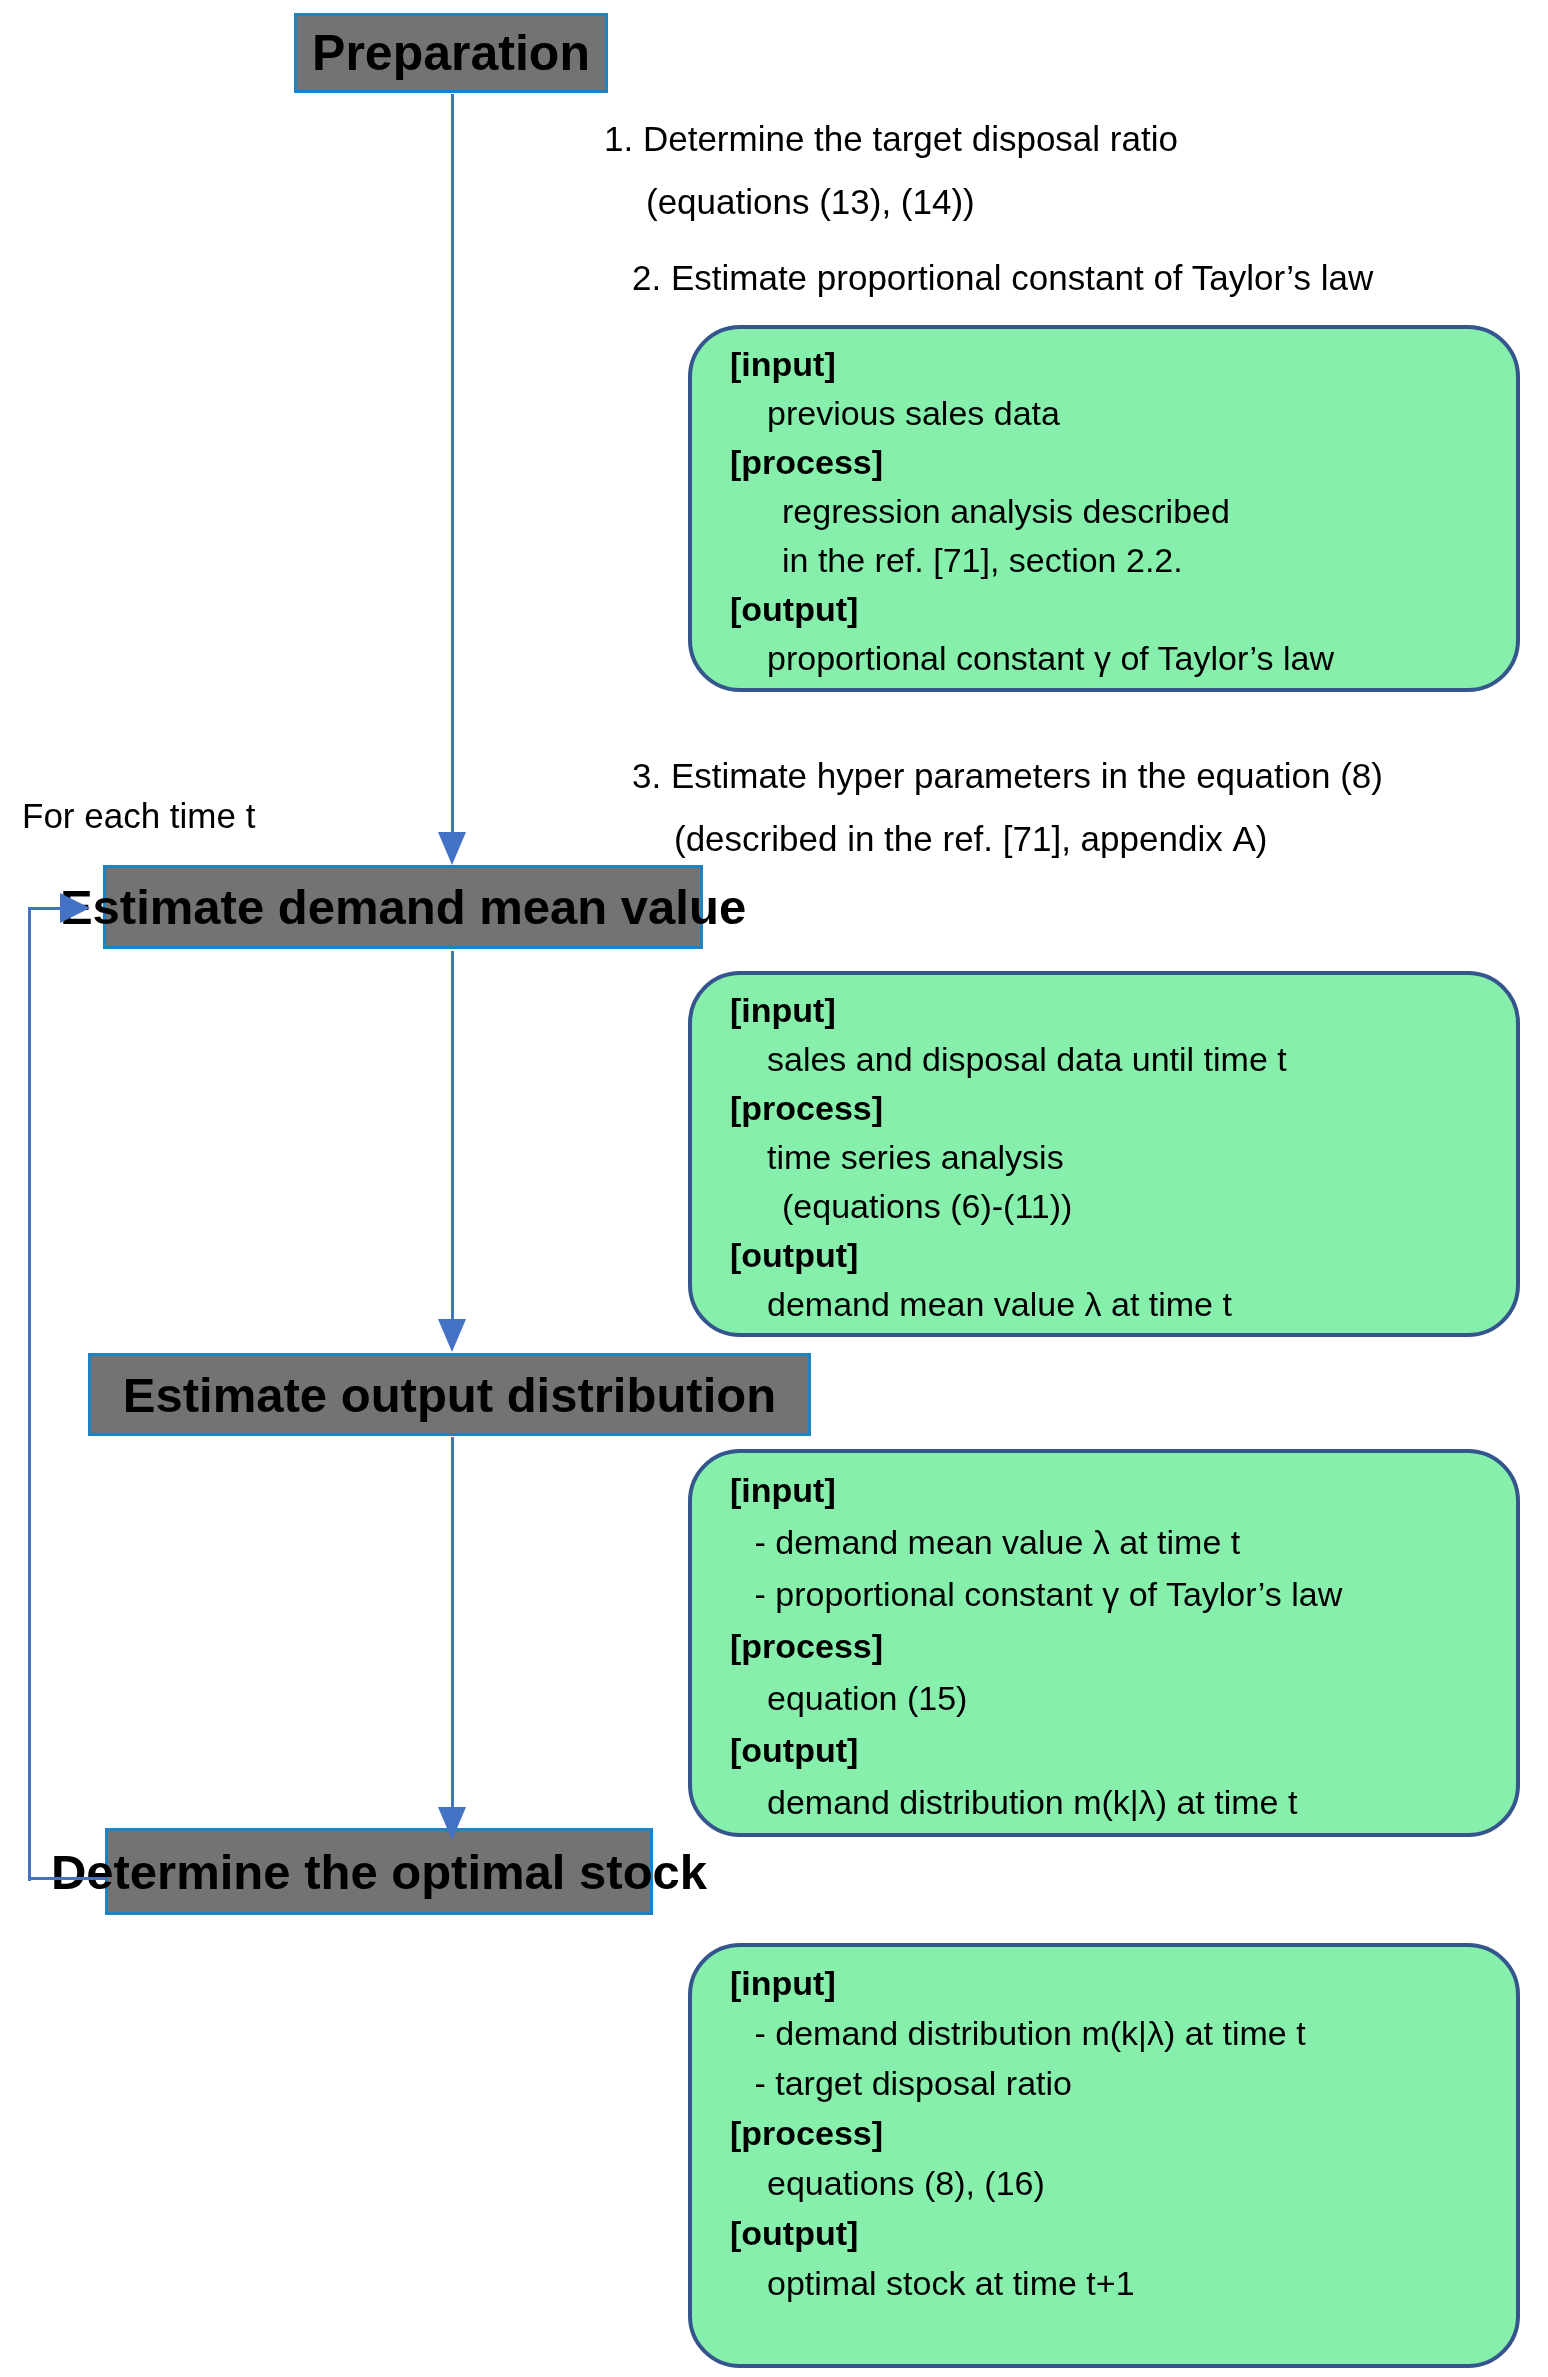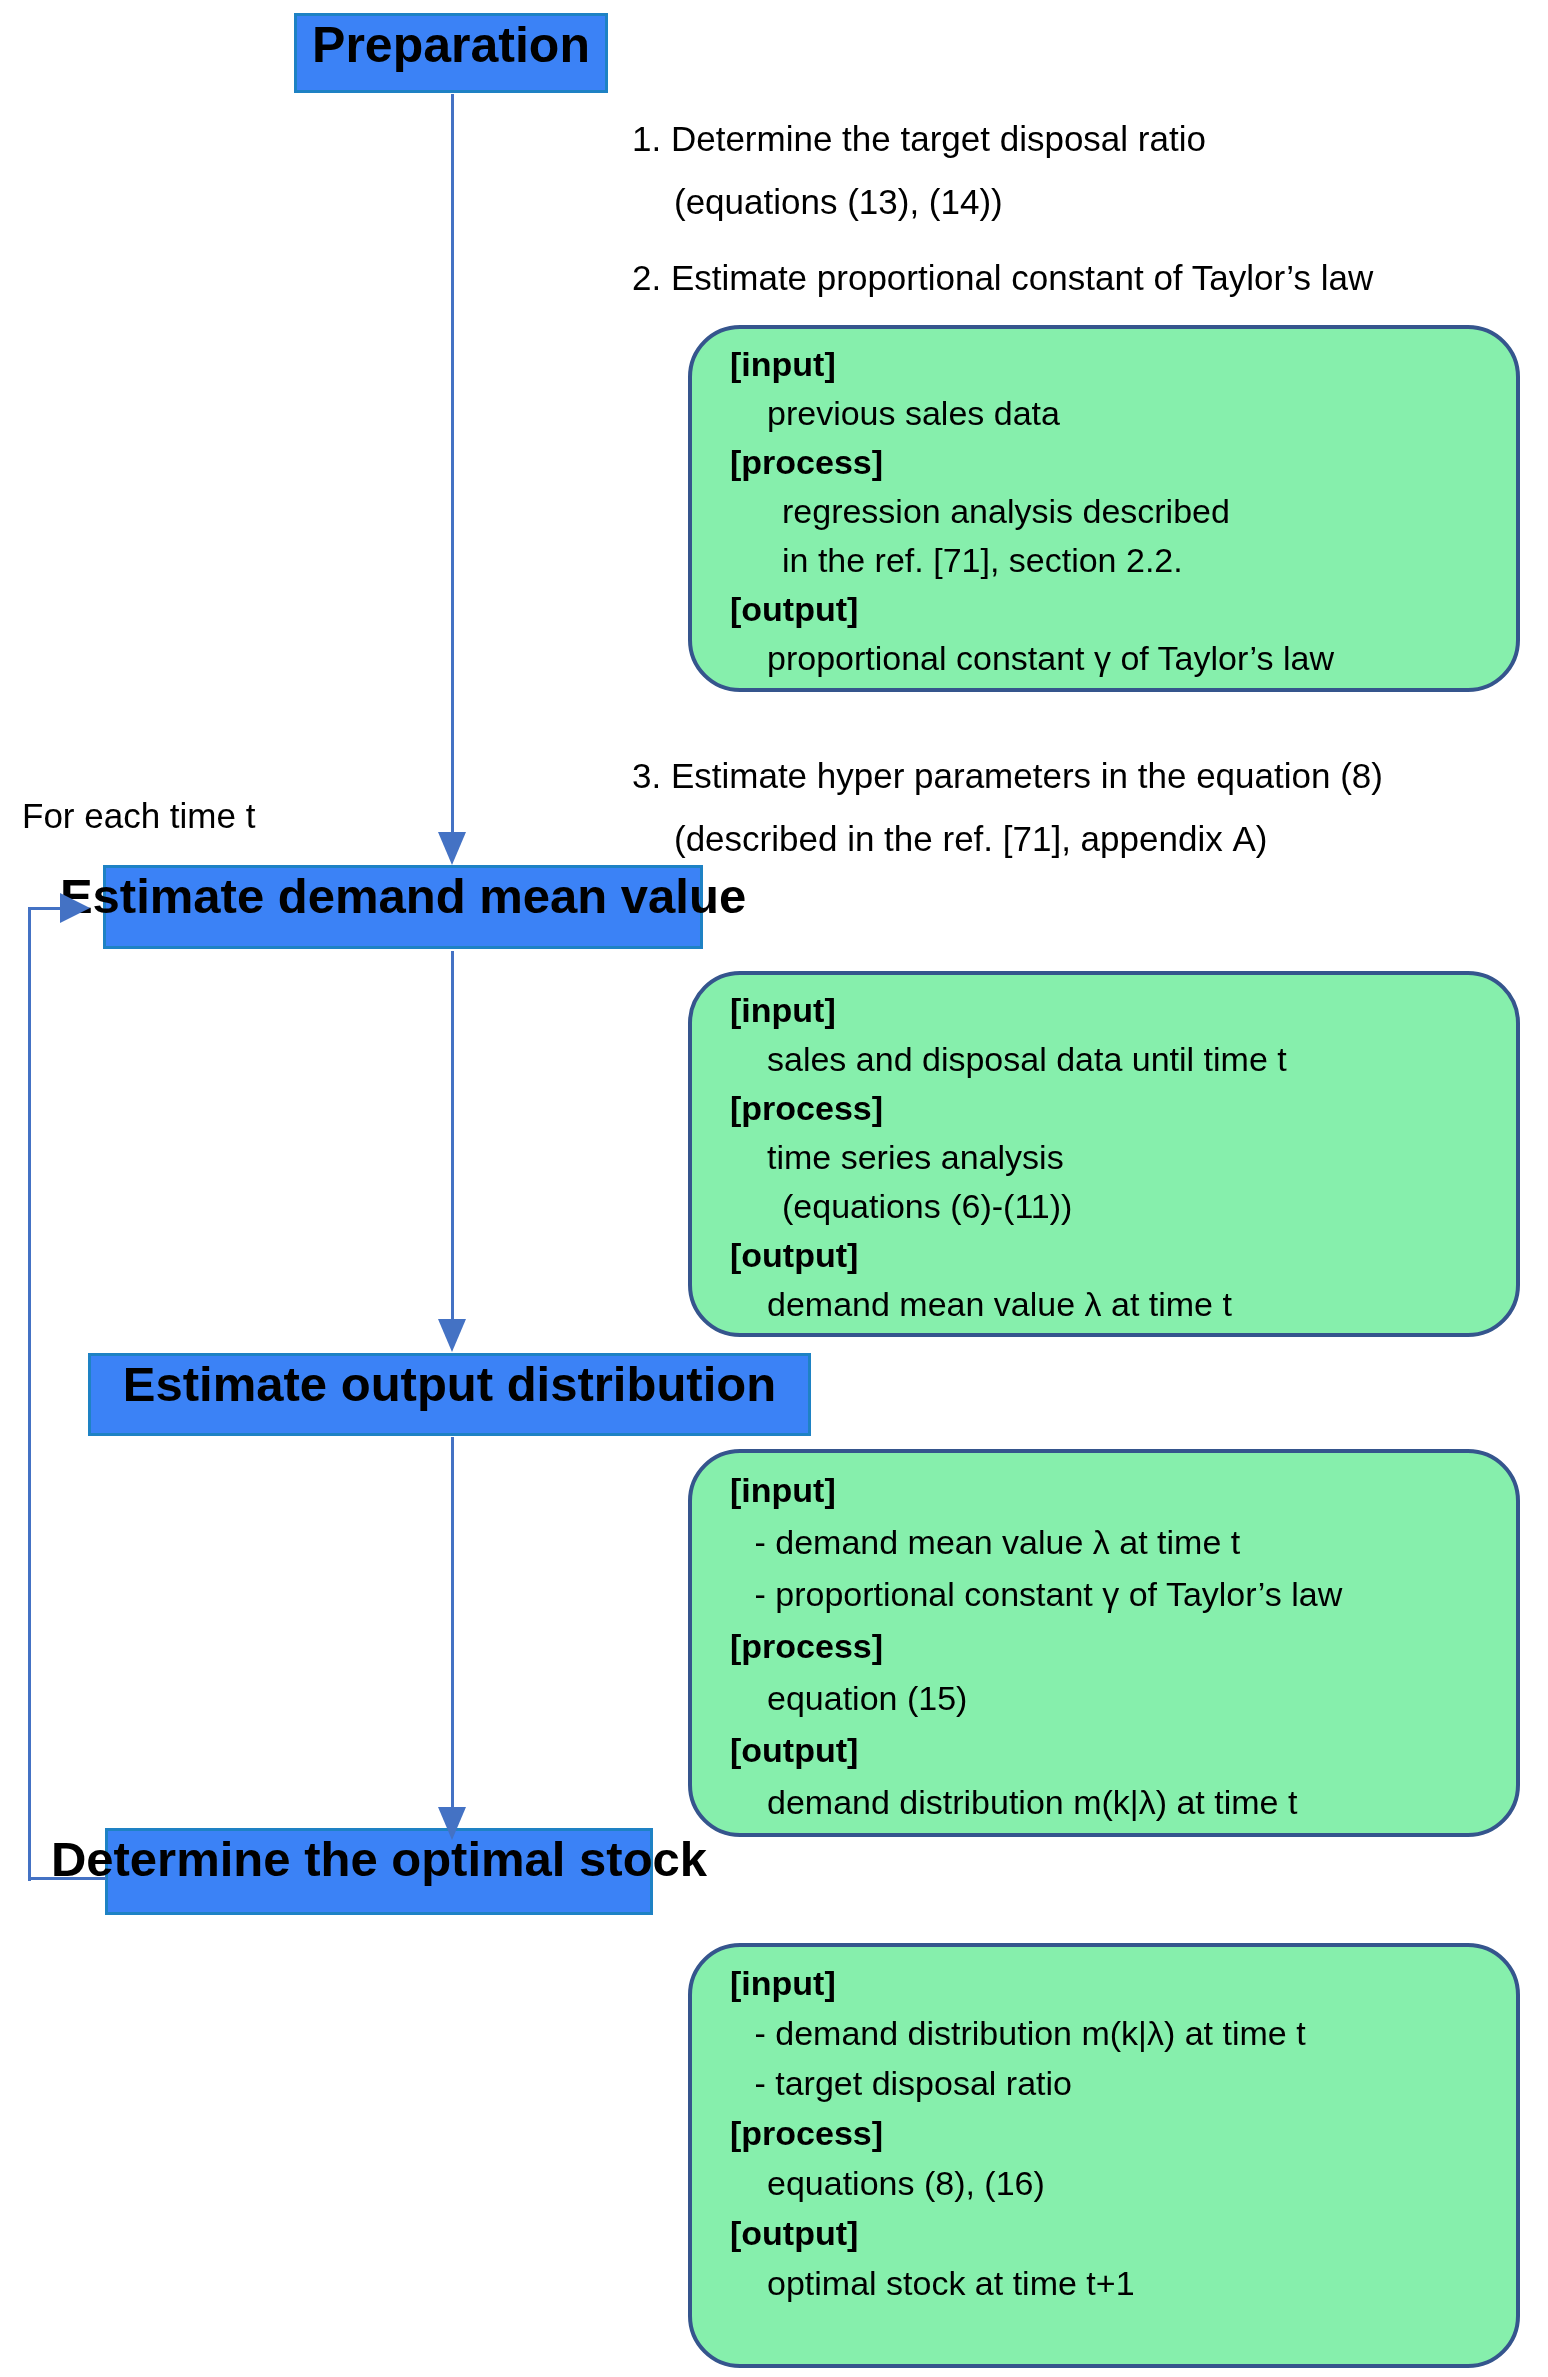--- a/index.html
+++ b/index.html
@@ -3,22 +3,22 @@
 <meta charset="utf-8">
 <style>
   html,body{margin:0;padding:0;background:#ffffff;}
   .canvas{
     position:relative;width:1548px;height:2377px;background:#ffffff;
     font-family:"Liberation Sans","DejaVu Sans",sans-serif;color:#000;
     overflow:hidden;
   }
   
   .flow-box{
-    position:absolute;background:#3b82f6;border:3.8px solid #1e82c4;
-    display:flex;align-items:flex-start;justify-content:center;
+    position:absolute;background:#737373;border:3.8px solid #1e82c4;
+    display:flex;align-items:center;justify-content:center;
     font-weight:bold;font-size:49px;white-space:nowrap;box-sizing:border-box;
   }
   .prep{font-size:50px;}
   
   .io-box{
     position:absolute;background:#86efac;border:4.9px solid #35558d;
     border-radius:52px;box-sizing:border-box;
     font-size:34px;padding:11px 11px 0 38px;
   }
   .io-line{white-space:nowrap;}
@@ -53,21 +53,21 @@
 </style>
 </head>
 <body>
 
 <div class="canvas">
 
   <div class="flow-box prep" style="left:294px;top:13px;width:314px;height:80px;">
     <span>Preparation</span>
   </div>
 
-  <div class="step" style="left:632px;top:107px;">
+  <div class="step" style="left:604px;top:107px;">
     <div class="l1">1. Determine the target disposal ratio</div>
     <div class="l2">(equations (13), (14))</div>
   </div>
   <div class="step" style="left:632px;top:246px;">
     <div class="l1">2. Estimate proportional constant of Taylor’s law</div>
   </div>
   <div class="step" style="left:632px;top:744px;">
     <div class="l1">3. Estimate hyper parameters in the equation (8)</div>
     <div class="l2">(described in the ref. [71], appendix&nbsp;A)</div>
   </div>

